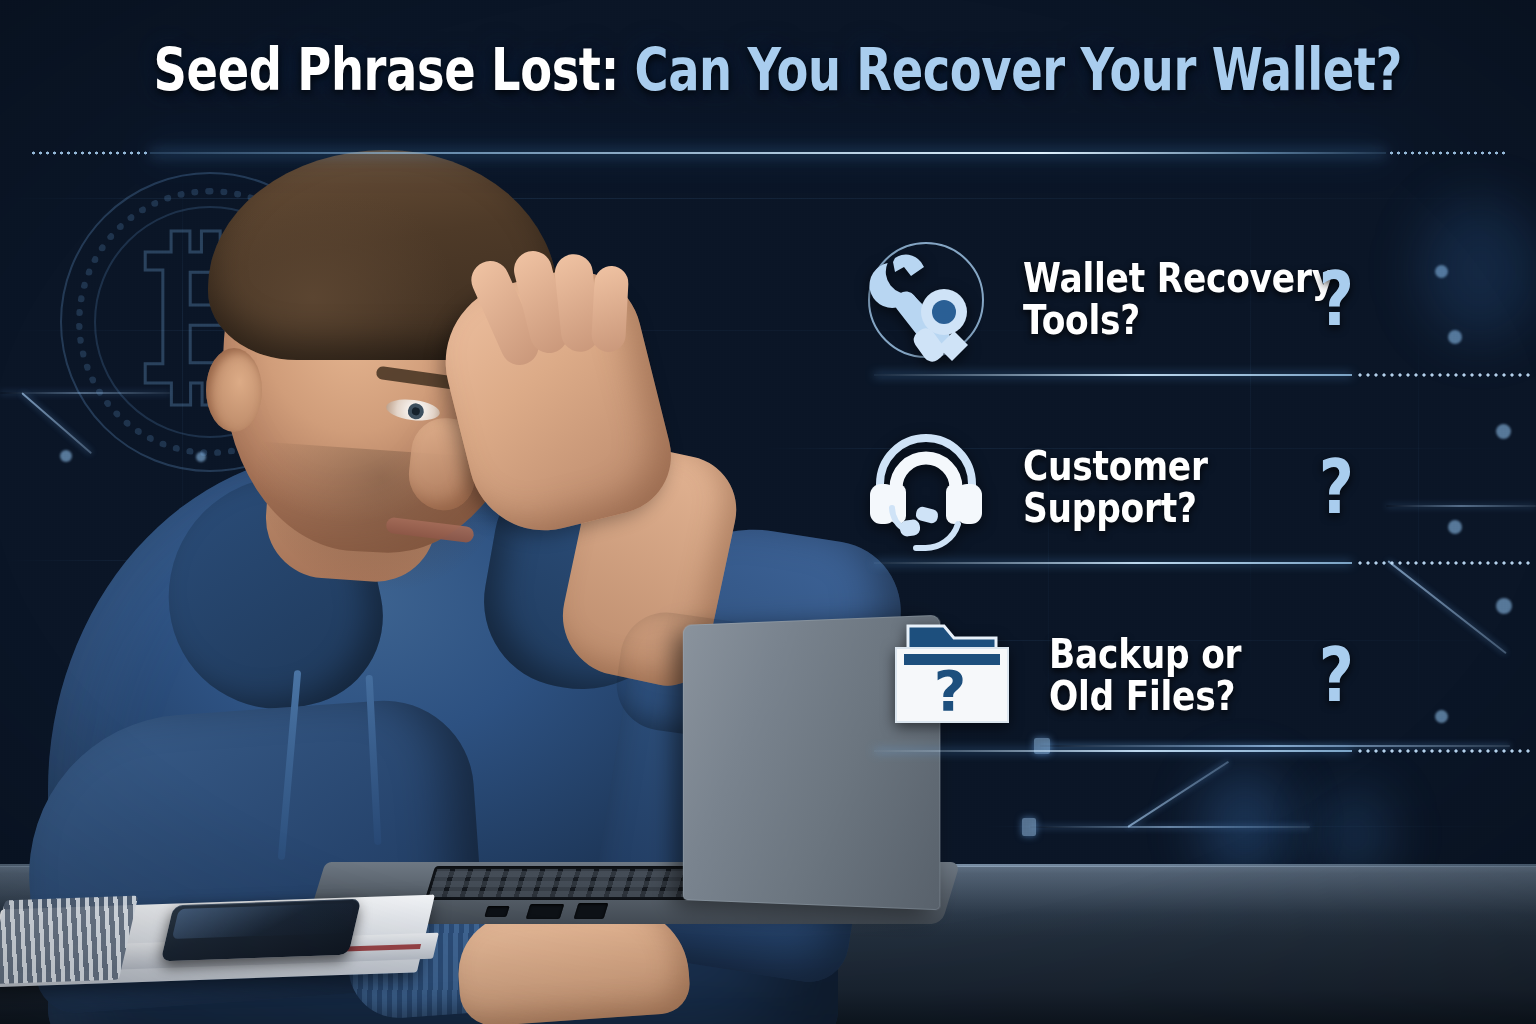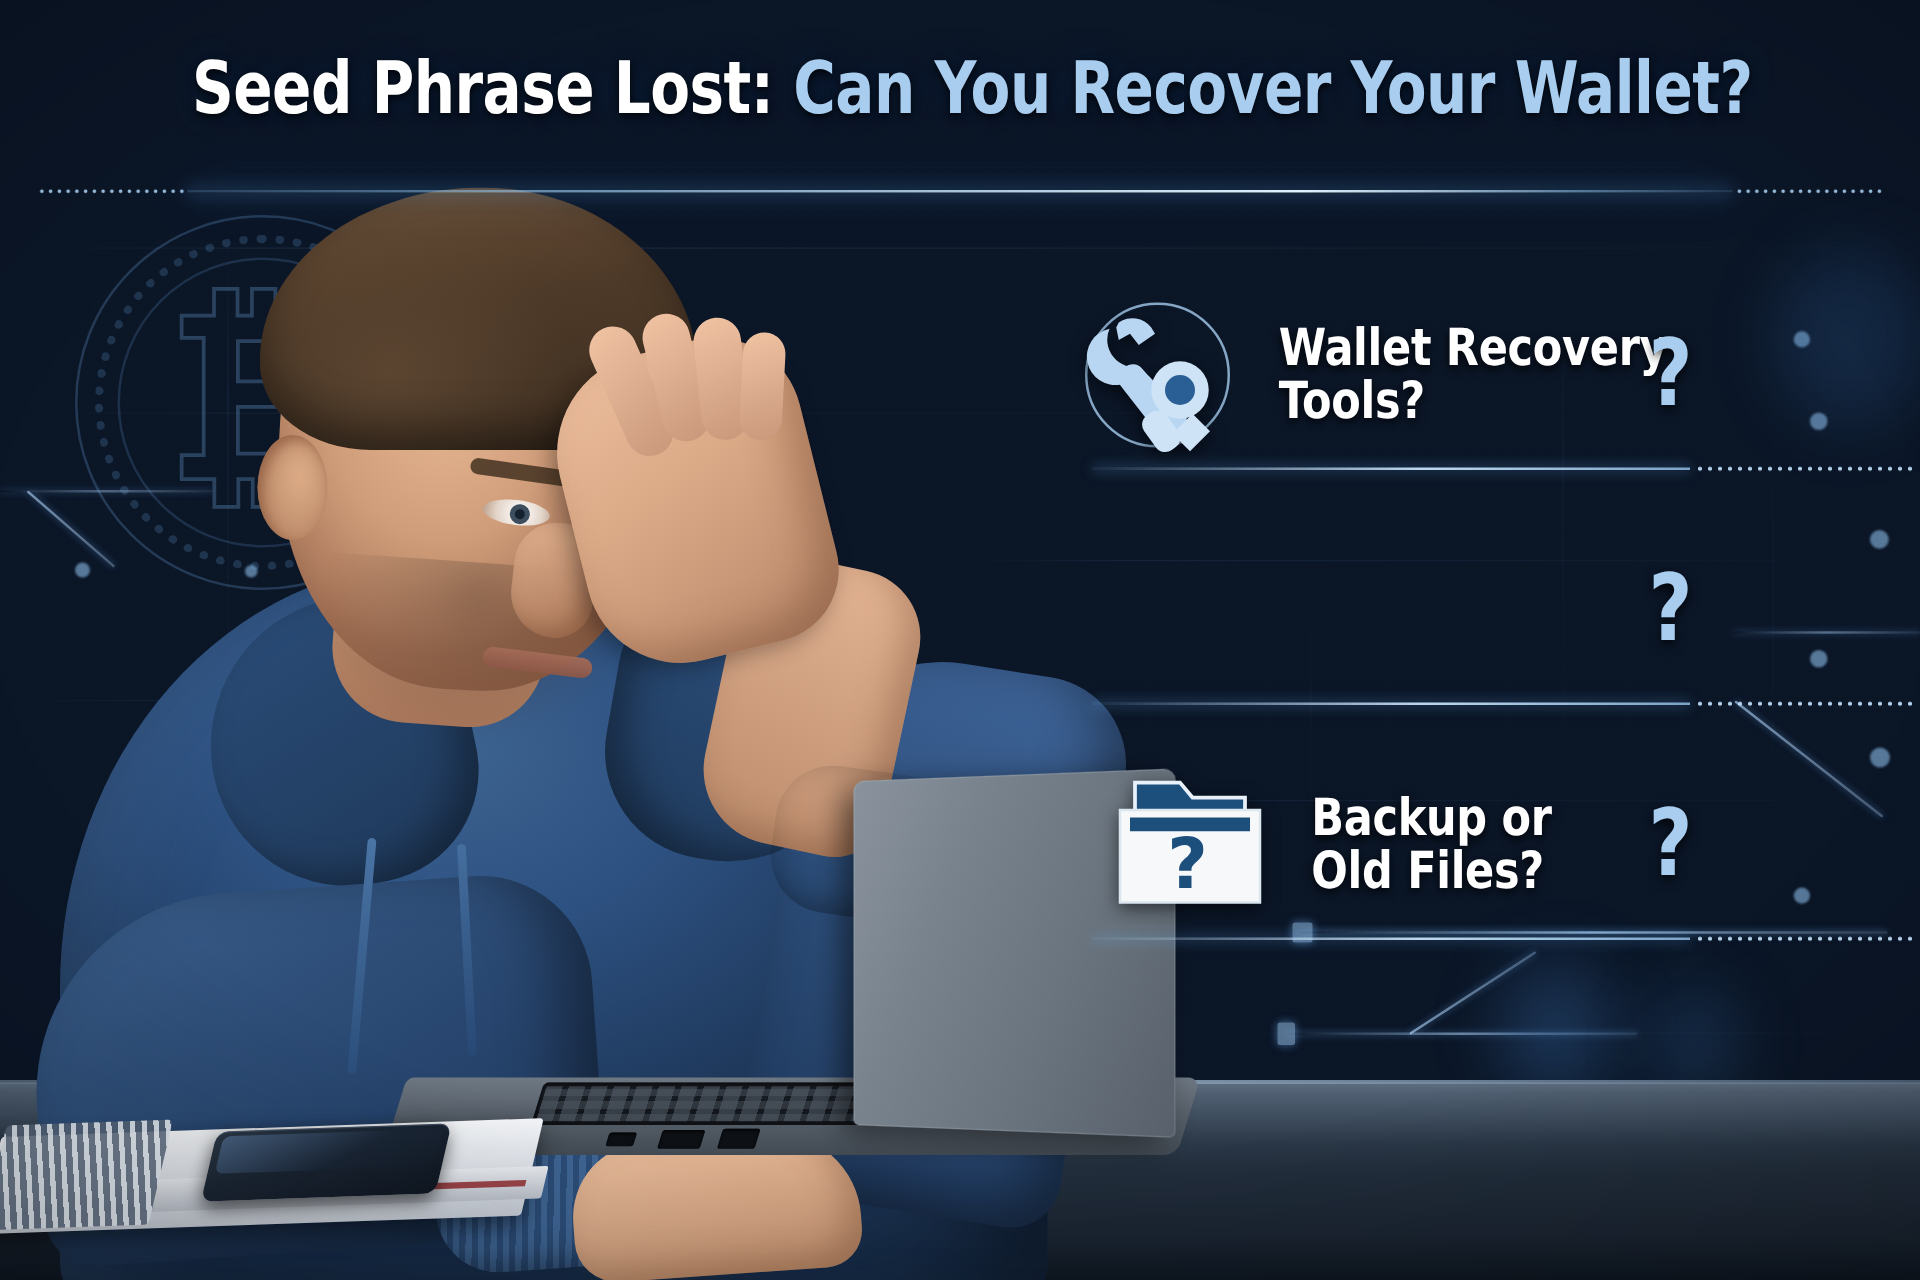--- a/index.html
+++ b/index.html
@@ -476,20 +476,38 @@
 Tools?</div>
       </div>
       <div class="feat-q">?</div>
       <div class="feat-hr">
         <div class="solid"></div>
           <div class="dots"></div>
       </div>
     </div>
 
     <div class="feat">
+      <div class="feat-row">
+        <div class="feat-icon">
+          <svg viewBox="0 0 128 128" width="128" height="128" class="shadowed">
+            <path d="M18 74 V60 a46 46 0 0 1 92 0 v14" fill="none" stroke="#cfe3f7" stroke-width="8" stroke-linecap="round"></path>
+            <path d="M34 78 V64 a30 30 0 0 1 60 0 v14" fill="none" stroke="#f4f8fc" stroke-width="13" stroke-linecap="round"></path>
+            <rect class="white" x="8" y="60" width="26" height="40" rx="11"></rect>
+            <rect class="white" x="94" y="60" width="26" height="40" rx="11"></rect>
+            <rect class="white" x="28" y="60" width="16" height="40" rx="8"></rect>
+            <rect class="white" x="84" y="60" width="16" height="40" rx="8"></rect>
+            <path d="M96 100 a34 34 0 0 1 -34 24 H54" fill="none" stroke="#cfe3f7" stroke-width="6" stroke-linecap="round"></path>
+            <rect class="paleblue" x="54" y="84" width="22" height="14" rx="6" transform="rotate(14 65 91)"></rect>
+            <rect class="paleblue" x="38" y="96" width="20" height="16" rx="7" transform="rotate(-8 48 104)"></rect>
+            <path d="M30 84 a26 26 0 0 0 14 22" fill="none" stroke="#cfe3f7" stroke-width="6" stroke-linecap="round"></path>
+          </svg>
+        </div>
+        <div class="feat-label">Customer
+Support?</div>
+      </div>
       <div class="feat-q">?</div>
       <div class="feat-hr">
         <div class="solid"></div>
           <div class="dots"></div>
       </div>
     </div>
 
     <div class="feat">
       <div class="feat-row" style="padding-left:26px;">
         <div class="feat-icon">

